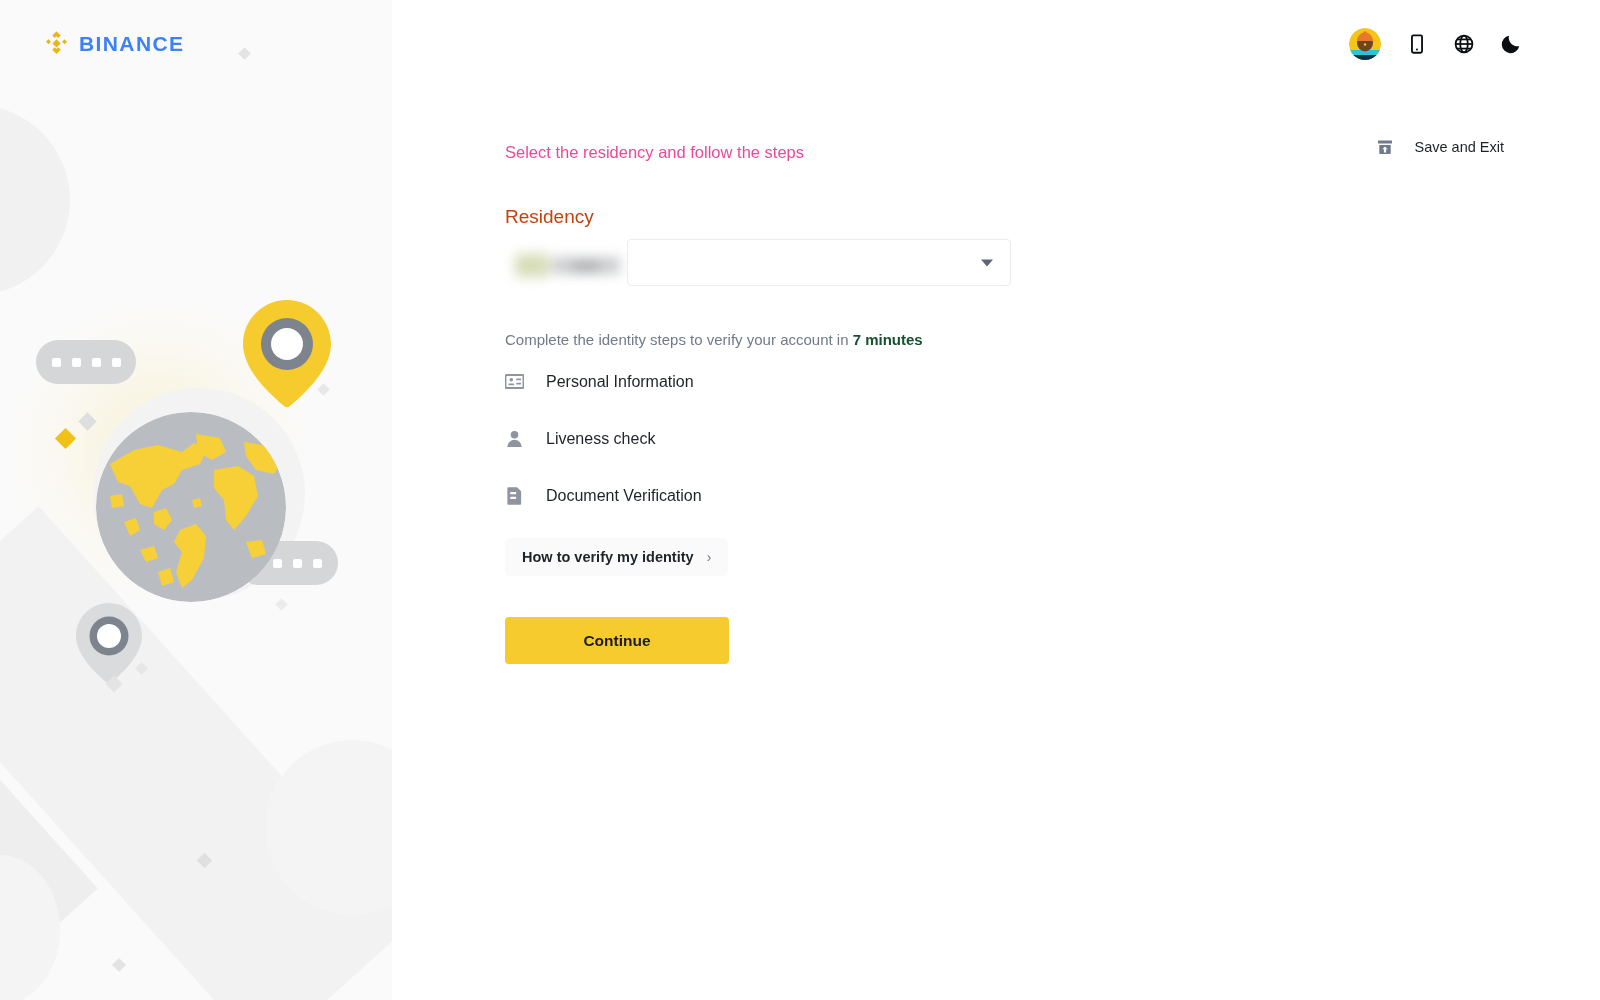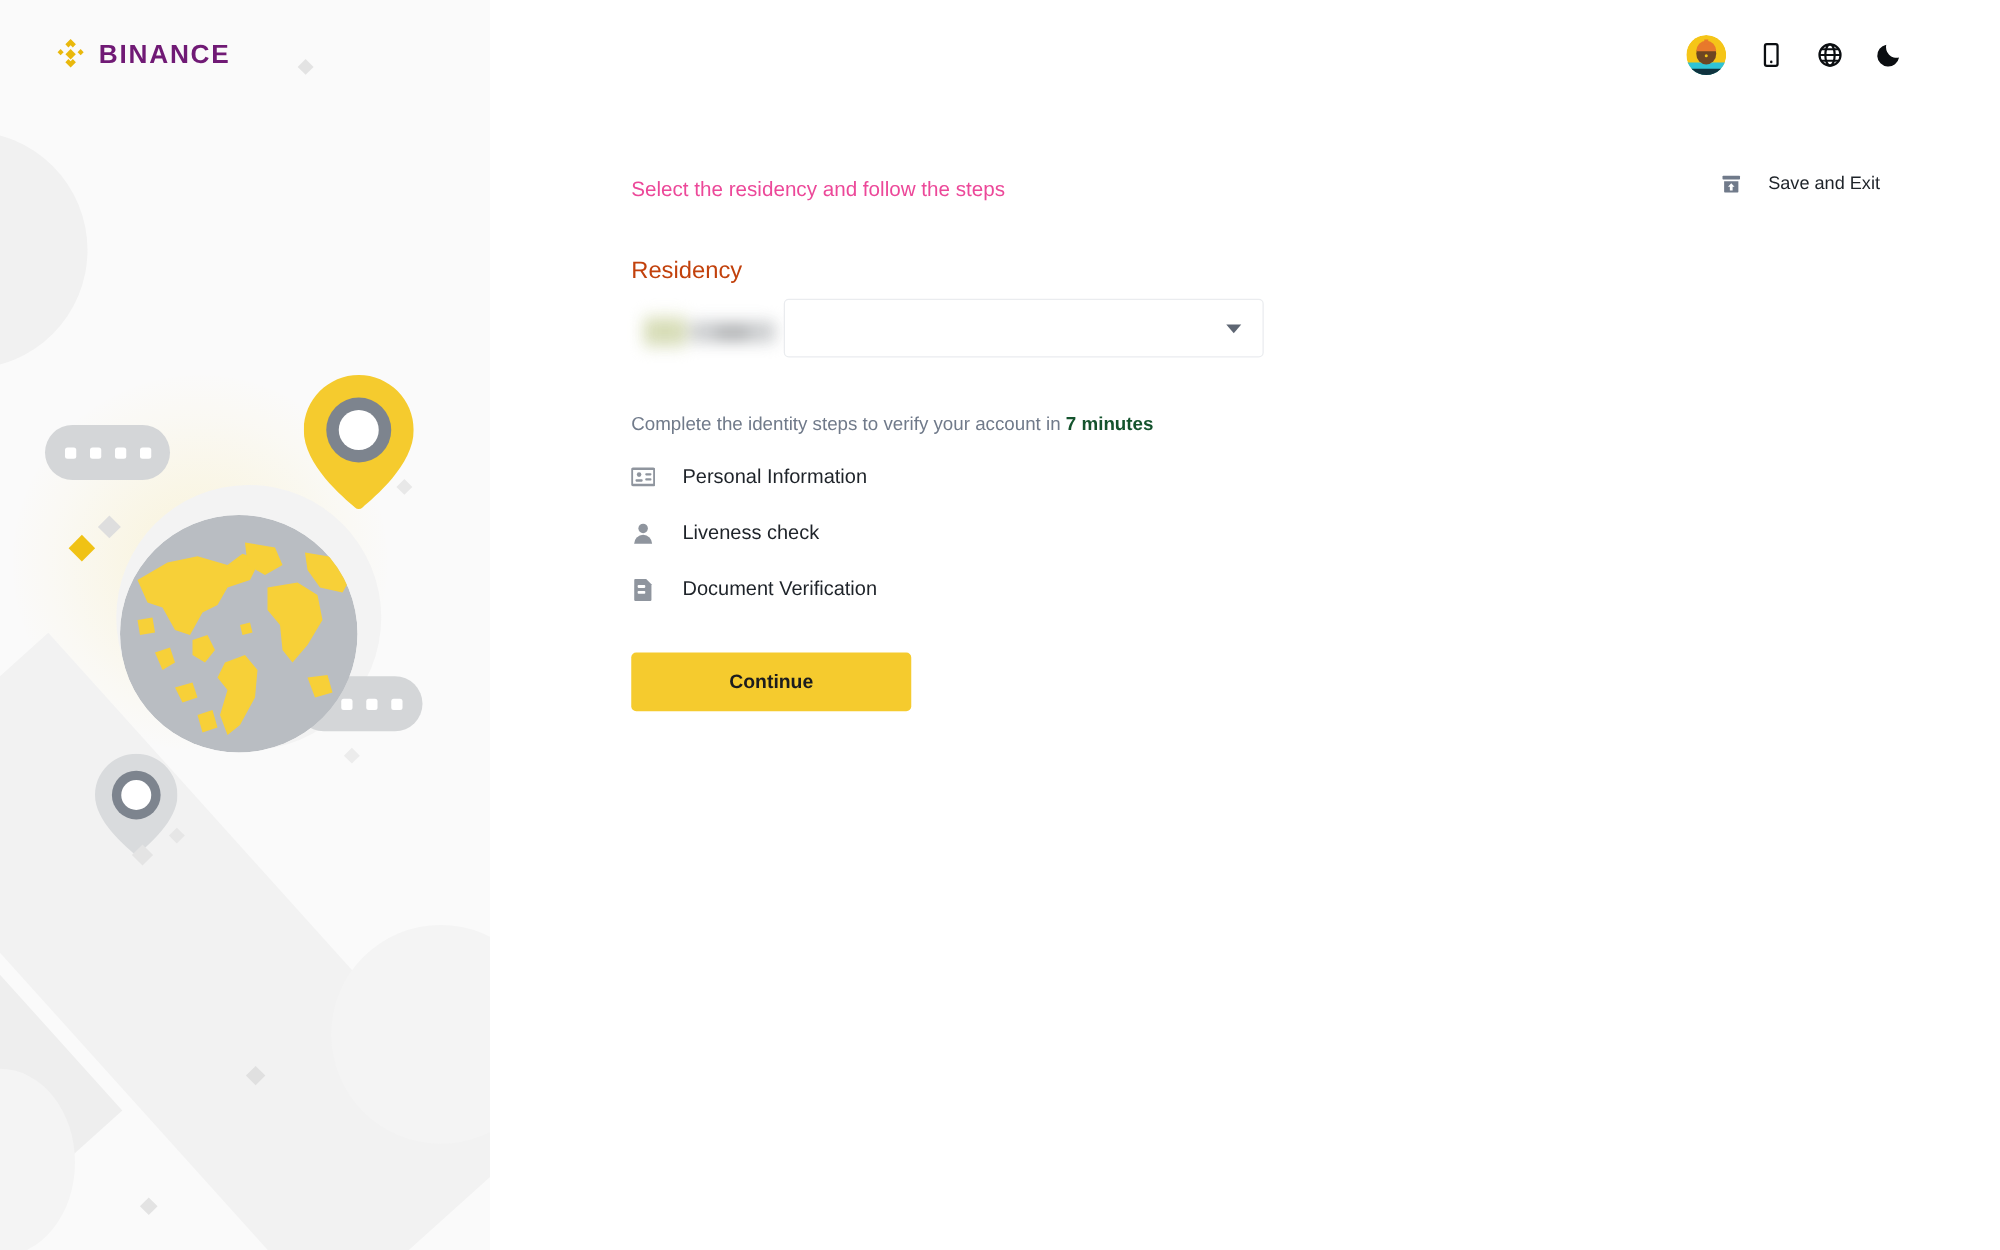--- a/index.html
+++ b/index.html
@@ -60,21 +60,21 @@
   }
 
   
   .logo {
     position: absolute; left: 43px; top: 30px;
     display: flex; align-items: center; gap: 9px;
   }
   .logo-mark { width: 27px; height: 27px; }
   .logo-text {
     font-size: 21px; font-weight: bold; letter-spacing: 1.4px;
-    color: #701a75;
+    color: #3b82f6;
   }
 
   
   .globe {
     position: absolute; left: 96px; top: 412px;
     width: 190px; height: 190px;
   }
   
   .pin-yellow { position: absolute; left: 243px; top: 300px; width: 88px; height: 108px; }
   .pin-grey   { position: absolute; left: 76px;  top: 603px; width: 66px; height: 81px; }
@@ -183,21 +183,21 @@
     background: #a9abad;
     border-radius: 1px;
   }
 
   .steps-note {
     margin-top: 45px;
     font-size: 15px; color: #707a8a;
   }
   .steps-note b { color: #14532d; font-weight: bold; }
 
-  .steps { margin-top: 24px; display: flex; flex-direction: column; gap: 26px; }
+  .steps { margin-top: 24px; display: flex; flex-direction: column; gap: 38px; }
   .step { display: flex; align-items: center; gap: 22px; }
   .step-icon { width: 19px; height: 19px; color: #8f959e; flex: none; display: block; }
   .step-label { font-size: 16px; color: #1e2329; }
 
   .howto {
     margin-top: 33px;
     display: inline-flex; align-items: center; gap: 13px;
     background: #fafafa;
     padding: 11px 17px;
     border-radius: 5px;
@@ -392,17 +392,21 @@
         <div class="step">
           <svg class="step-icon" viewBox="0 0 20 20" fill="currentColor">
             <path d="M3.5 1.2 h9.1 L17 5.6 v13.2 a1 1 0 0 1 -1 1 H3.5 a1 1 0 0 1 -1 -1 V2.2 a1 1 0 0 1 1 -1 Z"></path>
             <rect x="5.4" y="6.4" width="6.4" height="2.4" rx="0.7" fill="#ffffff"></rect>
             <rect x="5.4" y="11.3" width="6.4" height="2.4" rx="0.7" fill="#ffffff"></rect>
           </svg>
           <span class="step-label">Document Verification</span>
         </div>
       </div>
 
+      <div class="howto">
+        <span>How to verify my identity</span>
+        <span class="chev">›</span>
+      </div>
 
       <button class="continue">Continue</button>
     </div>
   </div>
 </div>
 
 </body></html>

